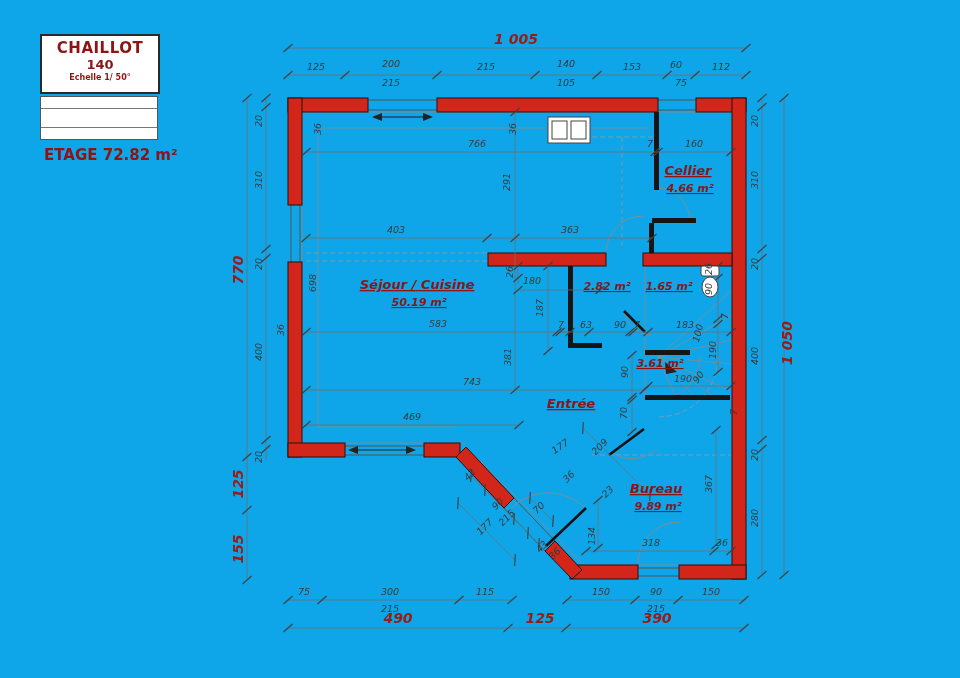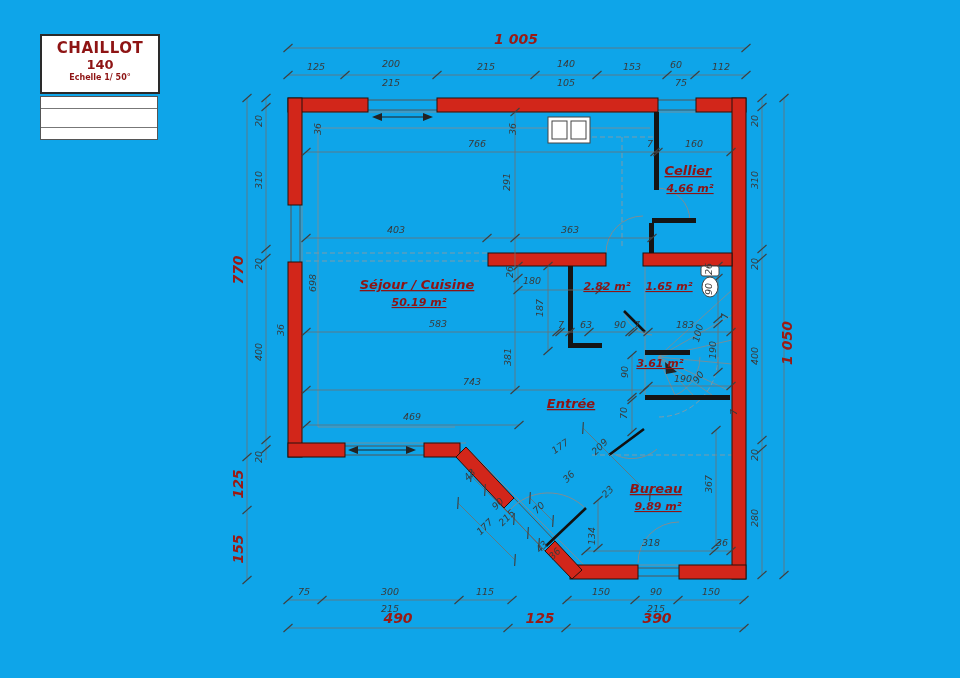--- a/index.html
+++ b/index.html
@@ -43,20 +43,21 @@
     <div class="tb1">CHAILLOT</div>
     <div class="tb2">140</div>
     <div class="tb3">Echelle 1/ 50°</div>
   </div>
 
   <div id="scale-bar">
     <div class="sline" style="top:11px"></div>
     <div class="sline" style="top:30px"></div>
   </div>
 
+  <div id="floor-area">ETAGE 72.82 m²</div>
 
   <svg id="plan-svg" width="960" height="678" viewBox="0 0 960 678">
 
     <path class="dash" d="M306 253H488 M306 261H488 M622 137V248 M560 137H654 M592 455H732 M718 357A60 60 0 0 1 658 417"></path>
 
     <path class="thin" d="M302 112H732 M302 112V443 M732 112V565 M302 443H466 M584 565H732 M466 447L584 565
          M318 128H650 M318 128V427 M318 427H455 M645 266V395
          M658 357L732 290 M658 357L732 315 M658 357L732 340 M658 357L732 364
          M658 357L728 390 M658 357L712 395 M658 357L693 395 M658 357L675 395
          M700 357A42 42 0 0 1 658 399"></path>

